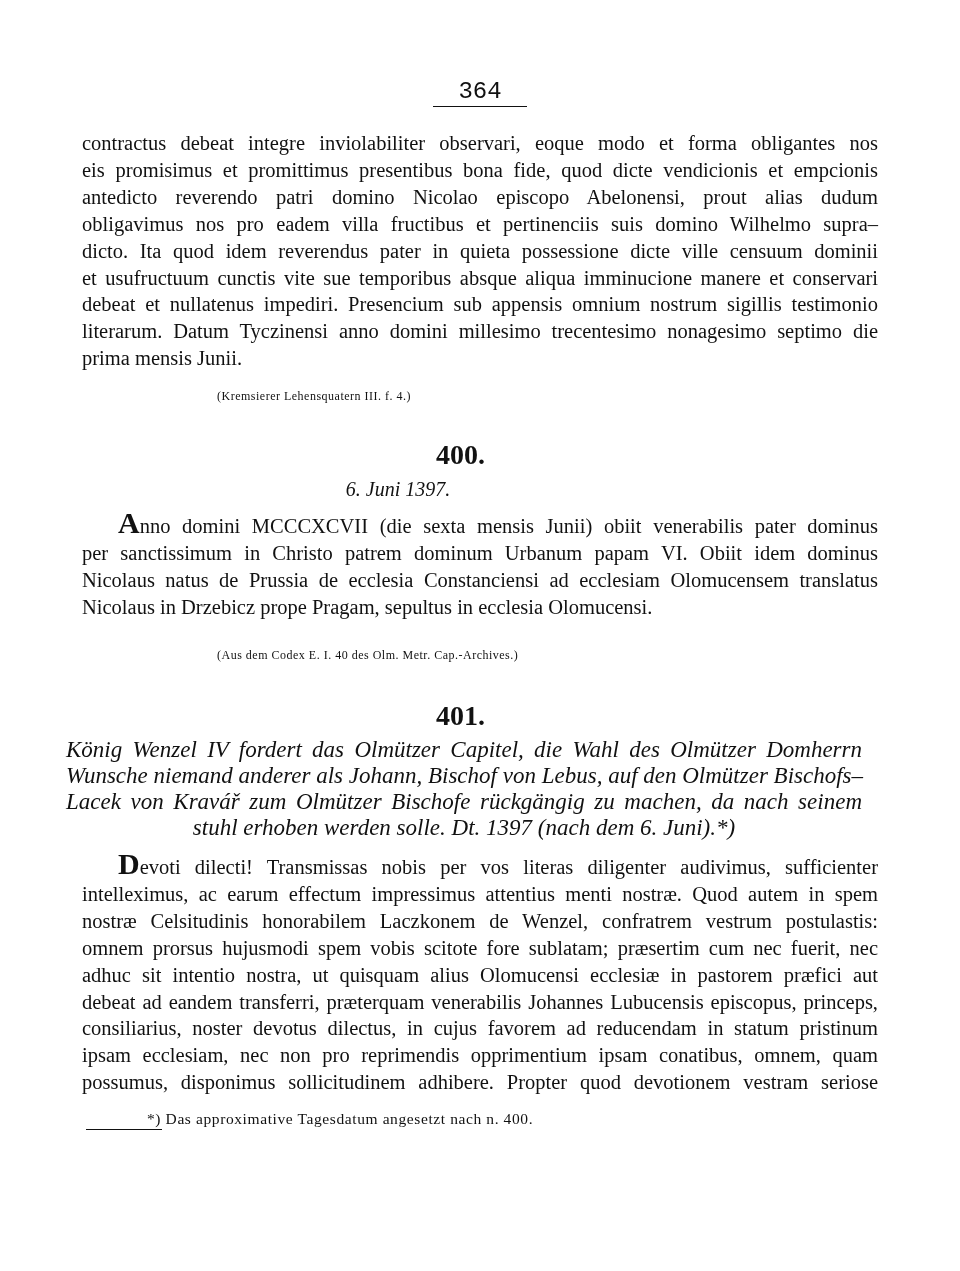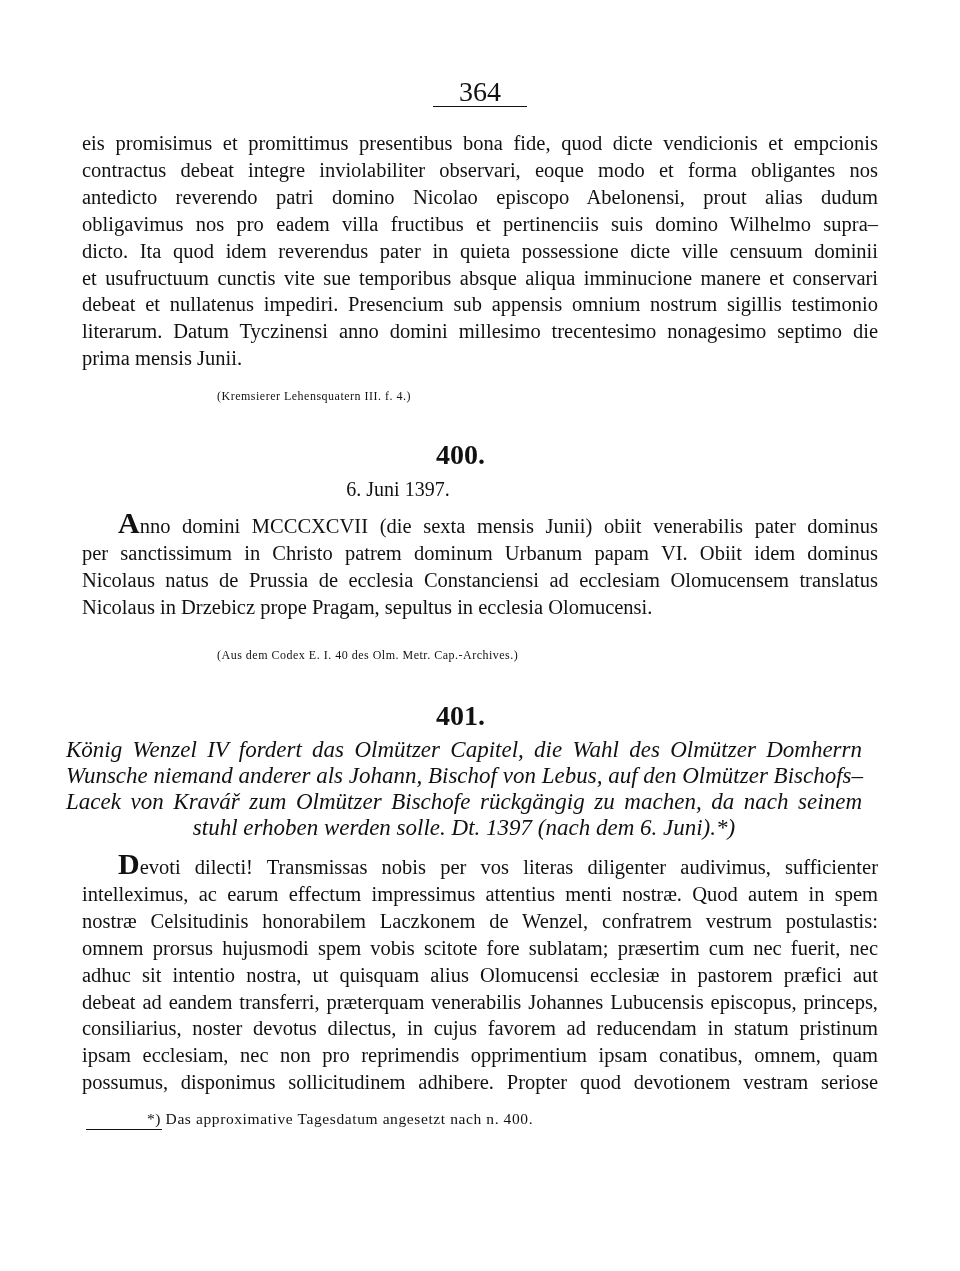--- a/index.html
+++ b/index.html
@@ -3,22 +3,22 @@
 <meta charset="utf-8">
 <style>
   html, body { margin: 0; padding: 0; background: #ffffff; }
   body {
     width: 960px; height: 1271px; position: relative; overflow: hidden;
     font-family: "Liberation Serif", "DejaVu Serif", serif;
     color: #111111;
   }
   .page-number {
     position: absolute; left: 433px; top: 80px; width: 94px;
-    text-align: center; font-size: 28px; line-height: 24px;
-    font-family: Liberation Serif, serif;
+    text-align: center; font-size: 24px; line-height: 24px;
+    font-family: Liberation Mono, monospace;
   }
   .page-rule {
     position: absolute; left: 433px; top: 106px; width: 94px; height: 0;
     border-top: 1.5px solid #111;
   }
   .para {
     position: absolute; left: 82px; width: 796px;
     font-size: 20.5px; line-height: 26.9px;
     text-align: justify; text-align-last: justify;
     transform-origin: left top;
@@ -28,21 +28,21 @@
   .source {
     position: absolute; font-size: 12px; line-height: 20px;
     letter-spacing: 0.5px;
   }
   .doc-number {
     position: absolute; left: 0; width: 921px; text-align: center;
     font-weight: bold; font-size: 28px; line-height: 26px;
   }
   .doc-date {
     position: absolute; left: 0; width: 796px; text-align: center;
-    font-size: 20px; line-height: 24px;
+    font-style: italic; font-size: 20px; line-height: 24px;
   }
   .dropcap { font-weight: bold; font-size: 30px; line-height: 20px; }
   .regest {
     position: absolute; left: 66px; width: 796px;
     font-style: italic; font-size: 23px; line-height: 26px;
   }
   .regest .line { display: block; white-space: nowrap; text-align: justify; text-align-last: justify; }
   .regest .line.center { text-align: center; text-align-last: center; }
   .footnote-rule {
     position: absolute; left: 86px; top: 1129px; width: 76px; height: 0;
@@ -54,22 +54,22 @@
   }
   .indent { display: inline-block; width: 36px; }
 </style>
 </head>
 <body>
 
 <div class="page-number">364</div>
 <div class="page-rule"></div>
 
 <div class="para" style="top:130px;">
+  <span class="line">contractus debeat integre inviolabiliter observari, eoque modo et forma obligantes nos</span>
   <span class="line">eis promisimus et promittimus presentibus bona fide, quod dicte vendicionis et empcionis</span>
-  <span class="line">contractus debeat integre inviolabiliter observari, eoque modo et forma obligantes nos</span>
   <span class="line">antedicto reverendo patri domino Nicolao episcopo Abelonensi, prout alias dudum</span>
   <span class="line">obligavimus nos pro eadem villa fructibus et pertinenciis suis domino Wilhelmo supra–</span>
   <span class="line">dicto. Ita quod idem reverendus pater in quieta possessione dicte ville censuum dominii</span>
   <span class="line">et usufructuum cunctis vite sue temporibus absque aliqua imminucione manere et conservari</span>
   <span class="line">debeat et nullatenus impediri. Presencium sub appensis omnium nostrum sigillis testimonio</span>
   <span class="line">literarum. Datum Tyczinensi anno domini millesimo trecentesimo nonagesimo septimo die</span>
   <span class="line last">prima mensis Junii.</span>
 </div>
 <div class="source" style="left:217px; top:386px;">(Kremsierer Lehensquatern III. f. 4.)</div>
 

